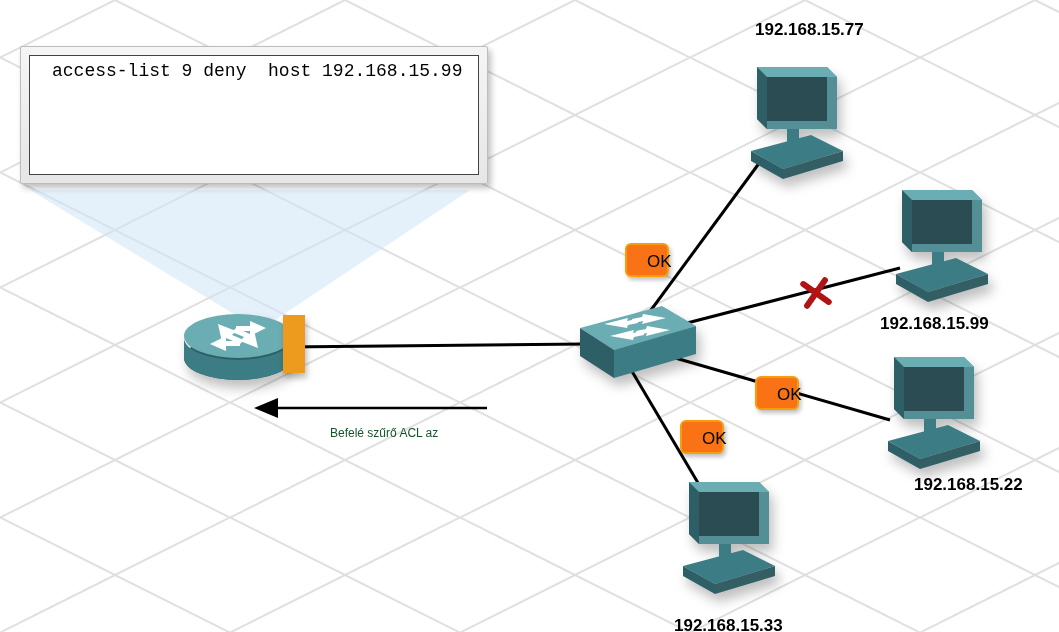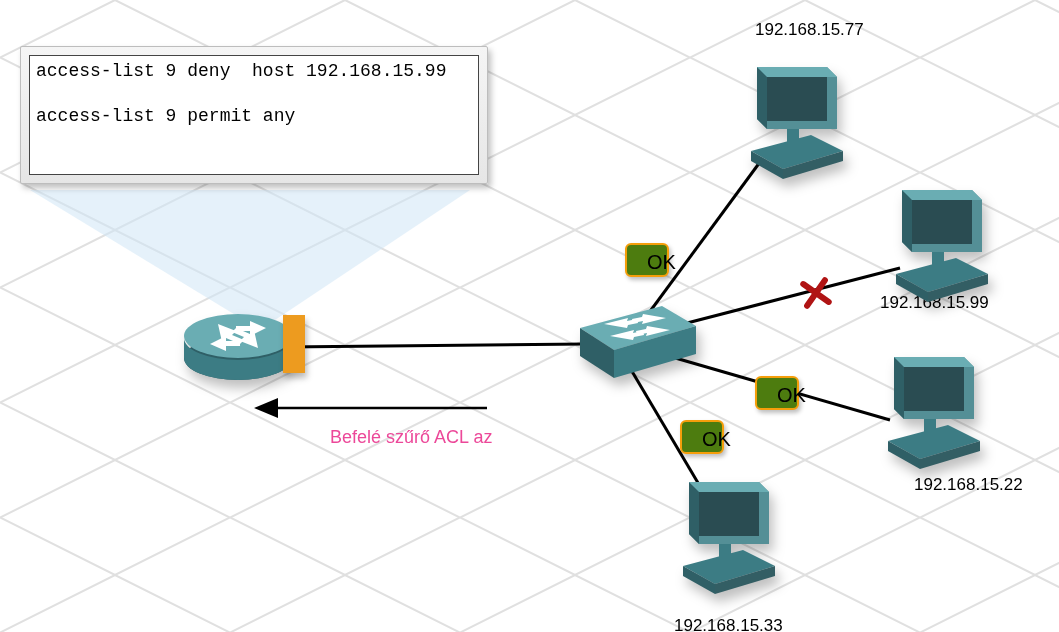--- a/index.html
+++ b/index.html
@@ -21,38 +21,39 @@
     left: 0; top: 0;
     width: 1059px;
     height: 632px;
     pointer-events: none;
   }
   .label {
     position: absolute;
     font-size: 17px;
     color: #000;
     white-space: nowrap;
+    font-weight: bold;
   }
   .caption {
     position: absolute;
-    font-size: 18px;
-    color: #ec4899;
+    font-size: 12px;
+    color: #14532d;
     text-align: left;
     line-height: 1.35;
   }
   .ok-badge {
     position: absolute;
     width: 44px;
     height: 34px;
-    background: #4d7c0f;
+    background: #f97316;
     border: 2.5px solid #f59e0b;
     border-radius: 6px;
     box-shadow: 2px 3px 4px rgba(0,0,0,0.25);
     color: #000;
-    font-size: 20px;
+    font-size: 17px;
     font-weight: 400;
     text-align: center;
     line-height: 34px;
     box-sizing: border-box;
     padding-left: 20px;
   }
   .deny-x {
     position: absolute;
     transform: rotate(-10deg);
   }
@@ -85,21 +86,21 @@
     background: linear-gradient(#f5f5f5,#e6e6e6);
     border: 1px solid #bdbdbd;
     border-radius: 2px;
     padding: 8px;
     box-shadow: 3px 4px 6px rgba(0,0,0,0.25);
   }
   .callout-inner {
     background: #ffffff;
     border: 1px solid #444;
     min-height: 110px;
-    padding: 4px 6px;
+    padding: 4px 22px;
     font-family: "Courier New", Courier, monospace;
     font-size: 18px;
     color: #000;
     line-height: 1.25;
   }
   .callout-inner .line { white-space: pre; margin: 0; }
   .callout-beam {
     position: absolute;
     left: 0;
     top: 0;
@@ -256,27 +257,26 @@
       <line class="arrow-line" x1="20" y1="15" x2="235" y2="15"></line>
       <path class="arrow-head" d="M2 15 L26 5 L26 25 Z"></path>
     </svg>
   </div>
 
   <div class="caption" style="left:330px; top:425px;">
     <div>Befelé szűrő ACL az</div>
   </div>
 
   <div class="label" style="left:755px; top:20px;">192.168.15.77</div>
-  <div class="label" style="left:880px; top:293px;">192.168.15.99</div>
+  <div class="label" style="left:880px; top:314px;">192.168.15.99</div>
   <div class="label" style="left:914px; top:475px;">192.168.15.22</div>
   <div class="label" style="left:674px; top:600px;margin-top:16px;">192.168.15.33</div>
 
   <div class="callout-wrap">
     <div class="callout-frame">
       <div class="callout-inner">
         <p class="line">access-list 9 deny  host 192.168.15.99</p>
         <p class="line">&nbsp;</p>
-        <p class="line">access-list 9 permit any</p>
       </div>
     </div>
   </div>
 
 </div>
 
 </body></html>

